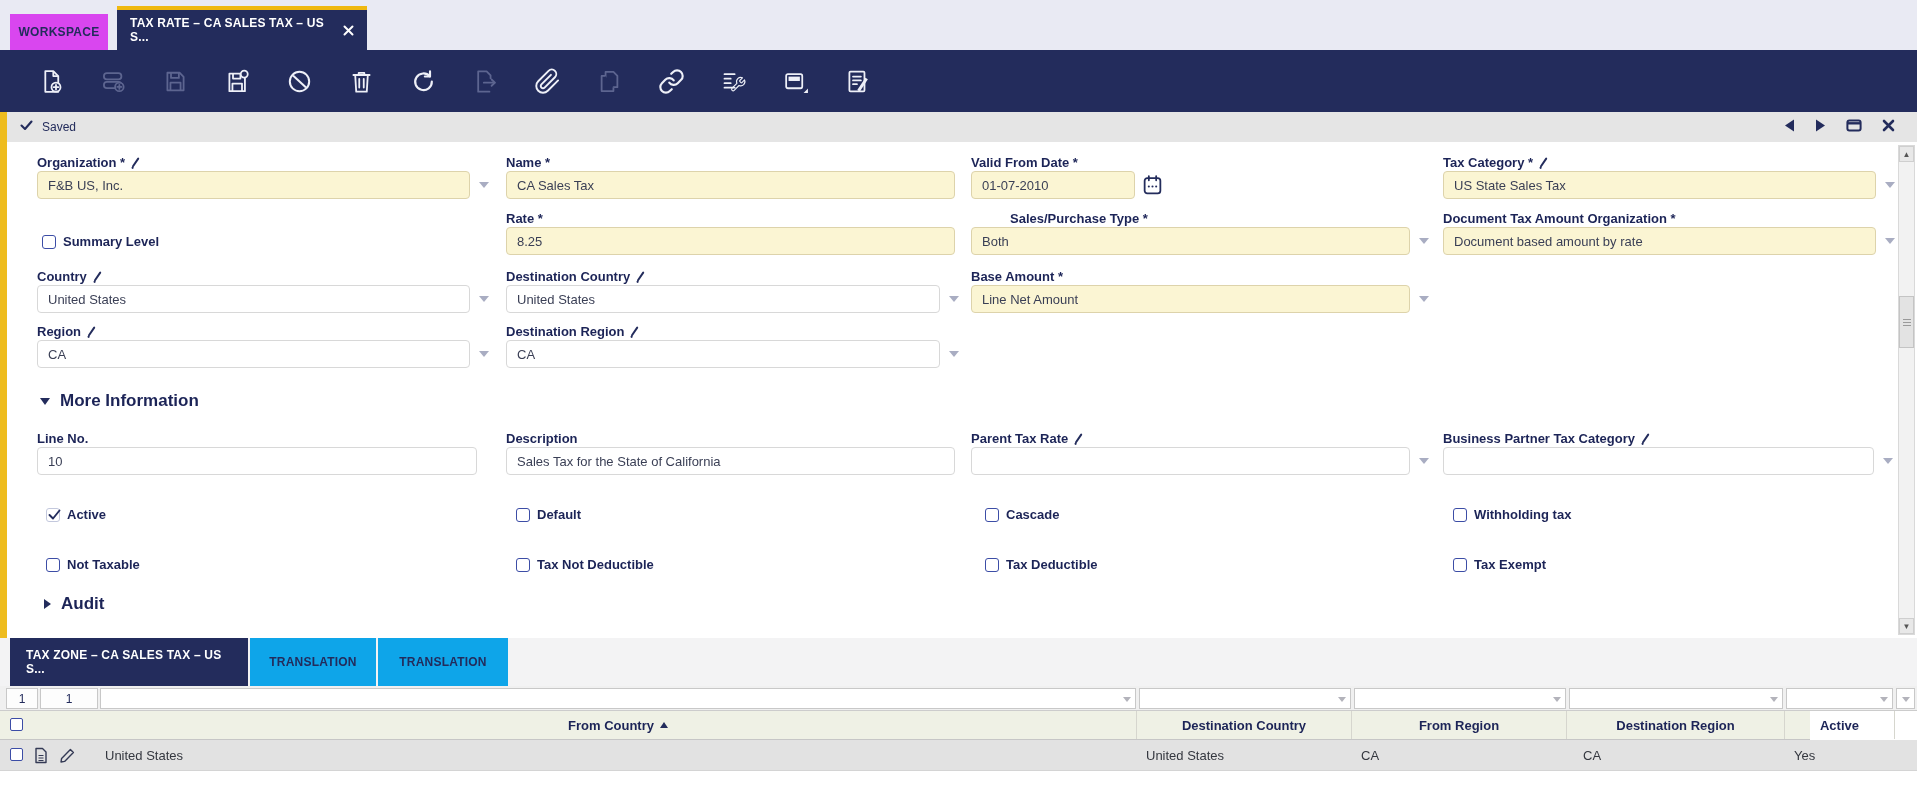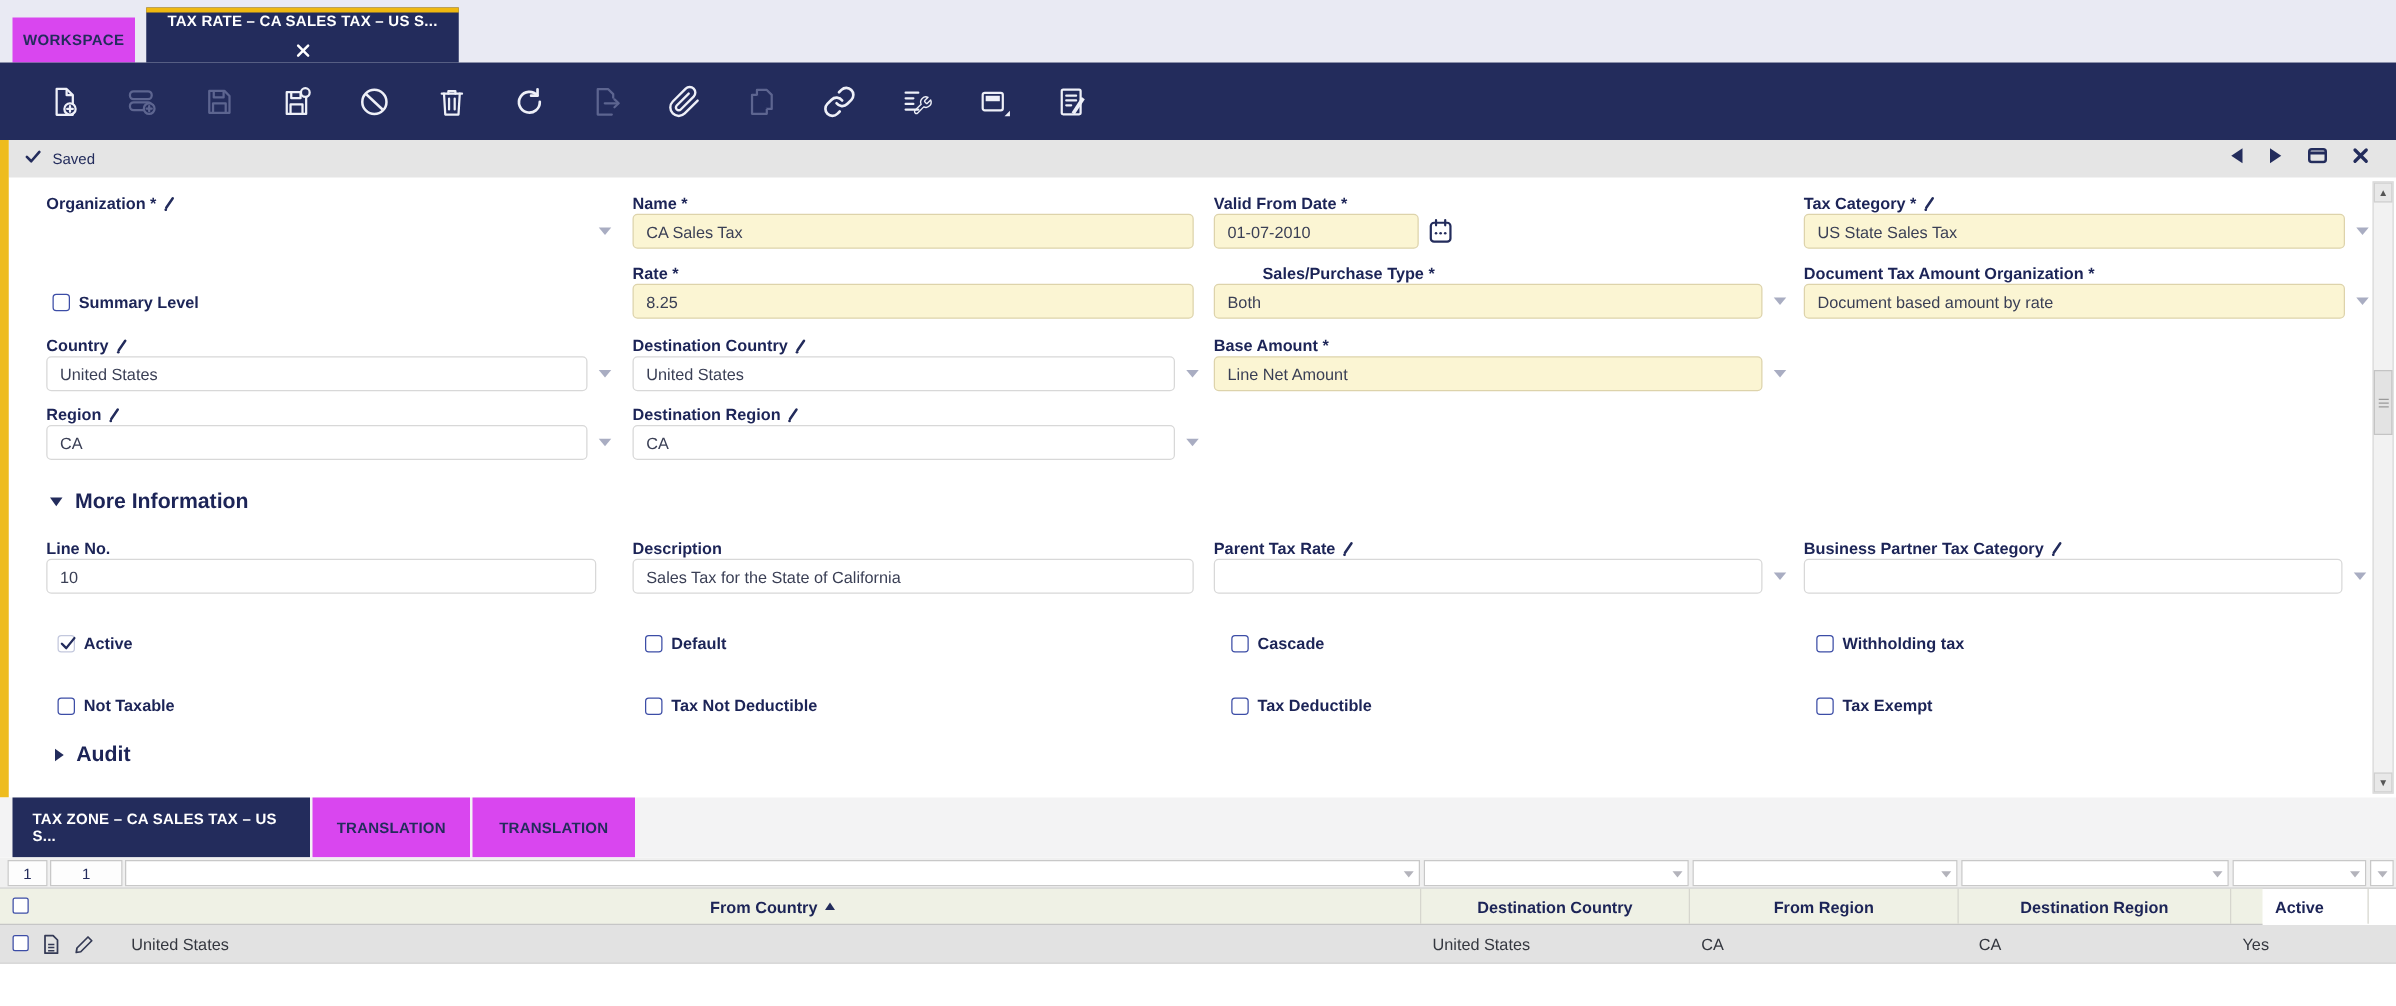--- a/index.html
+++ b/index.html
@@ -4,21 +4,21 @@
 <style>
   html,body{margin:0;padding:0;background:#fff;}
   body{font-family:"Liberation Sans",sans-serif;}
   #app{position:relative;width:1917px;height:805px;background:#fff;overflow:hidden;}
 
   
   .tabstrip{position:absolute;left:0;top:0;width:1917px;height:50px;background:#e9eaf3;}
   .tab-ws{position:absolute;left:10px;top:14px;width:98px;height:36px;background:#d946ef;color:#232c5c;
     font-size:12px;font-weight:bold;letter-spacing:.3px;display:flex;align-items:center;justify-content:center;}
   .tab-act{position:absolute;left:117px;top:6px;width:250px;height:44px;background:#232c5c;border-top:4px solid #efb810;
-    box-sizing:border-box;color:#fff;font-size:12px;font-weight:bold;letter-spacing:.2px;display:flex;align-items:center;gap:11px;padding:0 13px;flex-direction:column;}
+    box-sizing:border-box;color:#fff;font-size:12px;font-weight:bold;letter-spacing:.2px;display:flex;align-items:center;gap:11px;padding:0 13px;}
   .tab-act .x{display:flex;align-items:center;}
 
   
   .toolbar{position:absolute;left:0;top:50px;width:1917px;height:62px;background:#232c5c;display:flex;align-items:center;
     padding-left:38px;gap:35px;box-sizing:border-box;}
   .tbi{width:27px;height:27px;color:#eef0f8;flex:0 0 auto;}
   .tbi.dim{color:#5d6590;}
   .tbi svg{width:100%;height:100%;}
 
   
@@ -45,21 +45,21 @@
   .tri-down{width:0;height:0;border-left:5px solid transparent;border-right:5px solid transparent;border-top:7px solid #232c5c;}
   .tri-right{width:0;height:0;border-top:5px solid transparent;border-bottom:5px solid transparent;border-left:7px solid #232c5c;}
   .chkrow{position:absolute;display:flex;align-items:center;gap:7px;font-size:13px;font-weight:bold;color:#1c2457;white-space:nowrap;}
   .chk{width:14px;height:14px;box-sizing:border-box;border:1.6px solid #3c4da6;border-radius:3px;background:#fff;position:relative;flex:0 0 auto;}
   .chk.checked{border-color:#c3c8dd;}
   .chk.checked svg{position:absolute;left:0px;top:-1px;}
 
   
   .btabs{position:absolute;left:0;top:638px;width:1917px;height:48px;background:#f3f3f4;}
   .btab{position:absolute;top:0;height:48px;display:flex;align-items:center;justify-content:center;
-    font-size:12px;font-weight:bold;letter-spacing:.2px;color:#232c5c;background:#d946ef;padding:0 16px;box-sizing:border-box;}
+    font-size:12px;font-weight:bold;letter-spacing:.2px;color:#232c5c;background:#0ea5e9;padding:0 16px;box-sizing:border-box;}
   .btab.active{background:#232c5c;color:#fff;}
 
   
   .gridwrap{position:absolute;left:0;top:686px;width:1917px;height:119px;background:#fff;}
   .filterrow{position:absolute;left:0;top:0;width:1917px;height:25px;background:#f0f0f0;border-bottom:1px solid #cccccc;box-sizing:border-box;}
   .fcell{position:absolute;top:2px;height:21px;background:#fff;border:1px solid #c8c8c8;box-sizing:border-box;}
   .fcell .dd2{position:absolute;right:4px;top:8px;width:0;height:0;border-left:4px solid transparent;border-right:4px solid transparent;border-top:5px solid #b3b3bb;}
   .pcell{position:absolute;top:2px;height:21px;background:#fdfdfd;border:1px solid #c8c8c8;box-sizing:border-box;
     display:flex;align-items:center;justify-content:center;font-size:12px;color:#232c5c;}
   .headrow{position:absolute;left:0;top:25px;width:1810px;height:29px;background:#eff1e5;border-bottom:1px solid #c6c6c6;box-sizing:border-box;}
@@ -236,20 +236,23 @@
   </div>
 
   <div class="lbl" style="left:37px;top:155px;">
     <span>Organization *</span>
     <span class="penicon">
         <svg width="9" height="12" viewBox="0 0 9 12">
           <path d="M2 9.2 L7.2 1.6" stroke="#232c5c" stroke-width="2" stroke-linecap="round"></path>
           <circle cx="1.6" cy="10.8" r="1.1" fill="#232c5c"></circle>
         </svg>
       </span>
+  </div>
+  <div class="fld req" style="left:37px;top:171px;width:433px;">
+    <span>F&amp;B US, Inc.</span>
   </div>
   <span class="dd" style="left:479px;top:182px;"></span>
 
   <div class="lbl" style="left:506px;top:155px;">
     <span>Name *</span>
   </div>
   <div class="fld req" style="left:506px;top:171px;width:449px;">
     <span>CA Sales Tax</span>
   </div>
 

